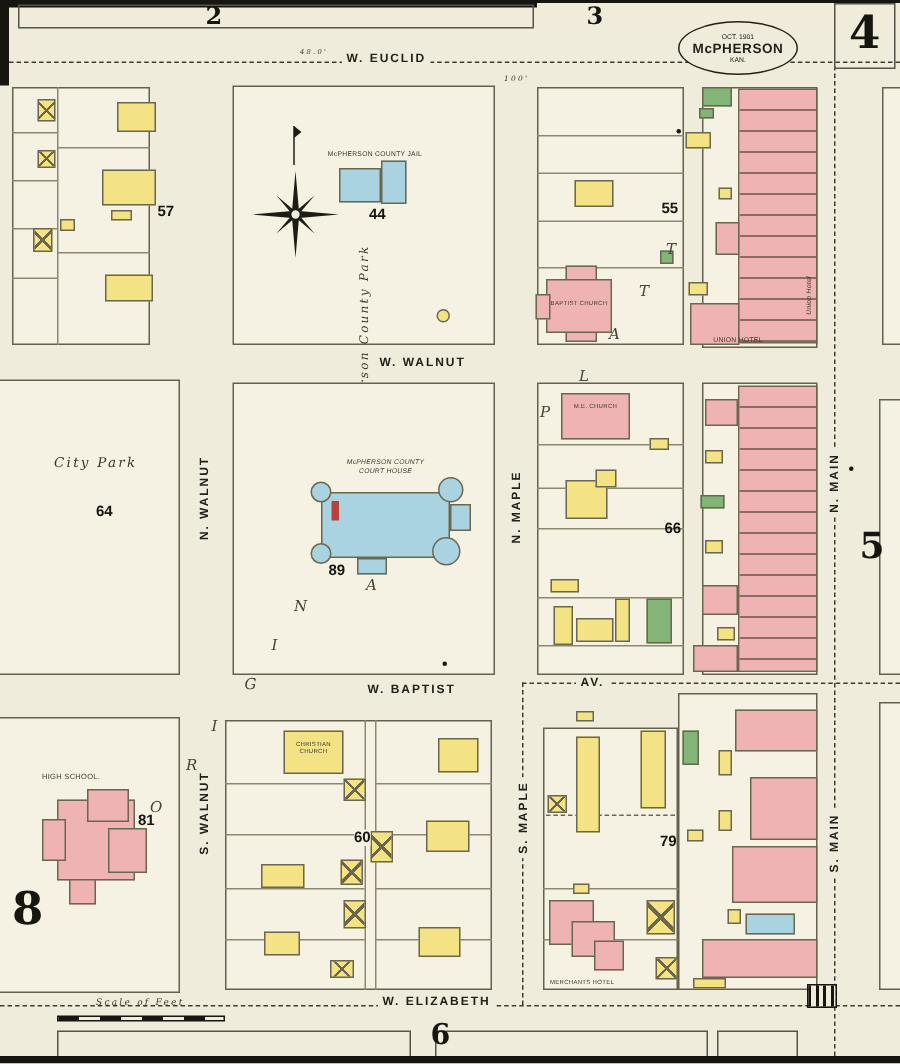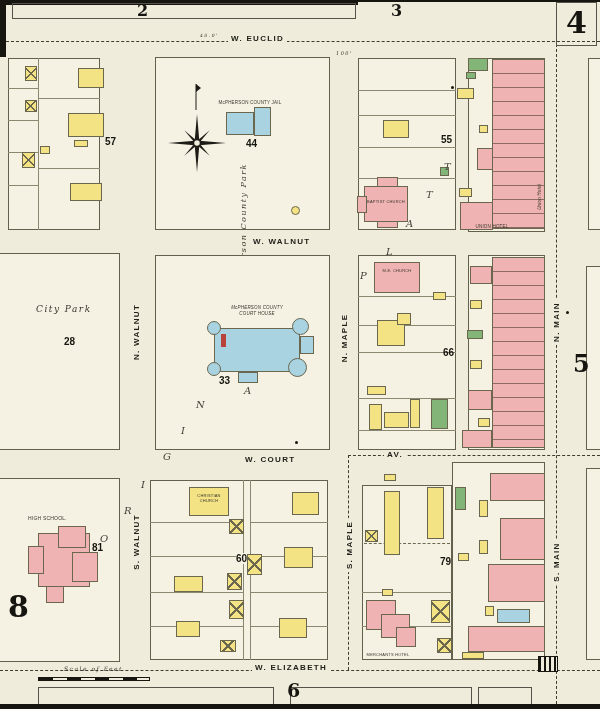--- a/index.html
+++ b/index.html
@@ -46,30 +46,35 @@
   <div class="b black" style="left:0;top:0;width:358px;height:5px;z-index:4"></div>
   <div class="b black" style="left:0;top:704px;width:600px;height:5px;z-index:4"></div>
   <div class="b black" style="left:0;top:0;width:6px;height:57px;z-index:4"></div>
 
   <div class="b" style="left:12px;top:3px;width:344px;height:16px;border:1px solid #55534a;z-index:5"></div>
   <span class="b tab" style="left:137px;top:3px;z-index:6">2</span>
   <span class="b tab" style="left:391px;top:3px;z-index:6">3</span>
   <div class="b" style="left:556px;top:2px;width:41px;height:44px;border:1px solid #55534a;z-index:5"></div>
   <span class="b cnum" style="left:566px;top:8px;z-index:6">4</span>
 
+  <div class="b oval" style="left:452px;top:14px;width:80px;height:36px">
+    <span style="font-size:4.5px;color:#24221a">OCT. 1901</span>
+    <span style="font-size:9px;font-weight:bold;letter-spacing:.4px;color:#24221a">McPHERSON</span>
+    <span style="font-size:4.5px;color:#24221a">KAN.</span>
+  </div>
 
   <div class="b dh" style="left:6px;top:41px;width:594px"></div>
   <div class="b dh" style="left:0;top:670px;width:600px"></div>
   <div class="b dv" style="left:556px;top:44px;height:660px"></div>
   <div class="b dh" style="left:348px;top:455px;width:252px"></div>
   <div class="b dv" style="left:348px;top:455px;height:215px"></div>
 
   <span class="b lbl" style="left:228px;top:34px;z-index:2">W. EUCLID</span>
   <span class="b lbl" style="left:250px;top:237px">W. WALNUT</span>
-  <span class="b lbl" style="left:242px;top:455px">W. COURT</span>
+  <span class="b lbl" style="left:242px;top:455px">W. BAPTIST</span>
   <span class="b lbl" style="left:384px;top:450px;z-index:2">AV.</span>
   <span class="b lbl" style="left:252px;top:663px;z-index:2">W. ELIZABETH</span>
   <span class="b lbl rot" style="left:136px;top:332px">N. WALNUT</span>
   <span class="b lbl rot" style="left:136px;top:542px">S. WALNUT</span>
   <span class="b lbl rot" style="left:344px;top:338px">N. MAPLE</span>
   <span class="b lbl rot" style="left:349px;top:545px;z-index:2">S. MAPLE</span>
   <span class="b lbl rot" style="left:556px;top:322px;z-index:2">N. MAIN</span>
   <span class="b lbl rot" style="left:556px;top:562px;z-index:2">S. MAIN</span>
 
   <span class="b ital" style="left:336px;top:50px;font-size:5px">100'</span>
@@ -140,34 +145,34 @@
   <div class="b bld yel" style="left:457px;top:88px;width:17px;height:11px"></div>
   <div class="b bld yel" style="left:479px;top:125px;width:9px;height:8px"></div>
   <div class="b bld pink" style="left:477px;top:148px;width:16px;height:22px"></div>
   <div class="b bld yel" style="left:459px;top:188px;width:13px;height:9px"></div>
   <div class="b bld pink" style="left:460px;top:202px;width:33px;height:28px"></div>
   <span class="b tiny" style="left:462px;top:224px;width:60px;z-index:2">UNION HOTEL</span>
   <span class="b tiny rot" style="left:539px;top:197px;font-size:4.5px;font-style:italic">Union Hotel</span>
 
   <div class="b blk" style="left:-12px;top:253px;width:132px;height:197px"></div>
   <span class="b ital" style="left:36px;top:304px;font-size:9px">City Park</span>
-  <span class="b bnum" style="left:64px;top:336px">28</span>
+  <span class="b bnum" style="left:64px;top:336px">64</span>
 
   <div class="b blk" style="left:155px;top:255px;width:175px;height:195px"></div>
   <span class="b tiny" style="left:212px;top:305px;width:90px;font-style:italic">McPHERSON COUNTY</span>
   <span class="b tiny" style="left:212px;top:311px;width:90px;font-style:italic">COURT HOUSE</span>
   <div class="b bld blu" style="left:214px;top:328px;width:86px;height:44px"></div>
   <div class="b tower" style="left:207px;top:321px;width:14px;height:14px"></div>
   <div class="b tower" style="left:292px;top:318px;width:17px;height:17px"></div>
   <div class="b tower" style="left:207px;top:362px;width:14px;height:14px"></div>
   <div class="b tower" style="left:288px;top:358px;width:19px;height:19px"></div>
   <div class="b bld blu" style="left:300px;top:336px;width:14px;height:18px"></div>
   <div class="b bld blu" style="left:238px;top:372px;width:20px;height:11px"></div>
   <div class="b" style="left:221px;top:334px;width:5px;height:13px;background:#b8433a"></div>
-  <span class="b bnum" style="left:219px;top:375px">33</span>
+  <span class="b bnum" style="left:219px;top:375px">89</span>
 
   <div class="b blk" style="left:358px;top:255px;width:98px;height:195px"></div>
   <div class="b lh" style="left:358px;top:296px;width:98px"></div>
   <div class="b lh" style="left:358px;top:325px;width:98px"></div>
   <div class="b lh" style="left:358px;top:352px;width:98px"></div>
   <div class="b lh" style="left:358px;top:398px;width:98px"></div>
   <div class="b lh" style="left:358px;top:430px;width:98px"></div>
   <div class="b bld pink" style="left:374px;top:262px;width:46px;height:31px"></div>
   <span class="b tiny" style="left:374px;top:268px;width:46px;font-size:4px">M.E. CHURCH</span>
   <div class="b bld yel" style="left:433px;top:292px;width:13px;height:8px"></div>

